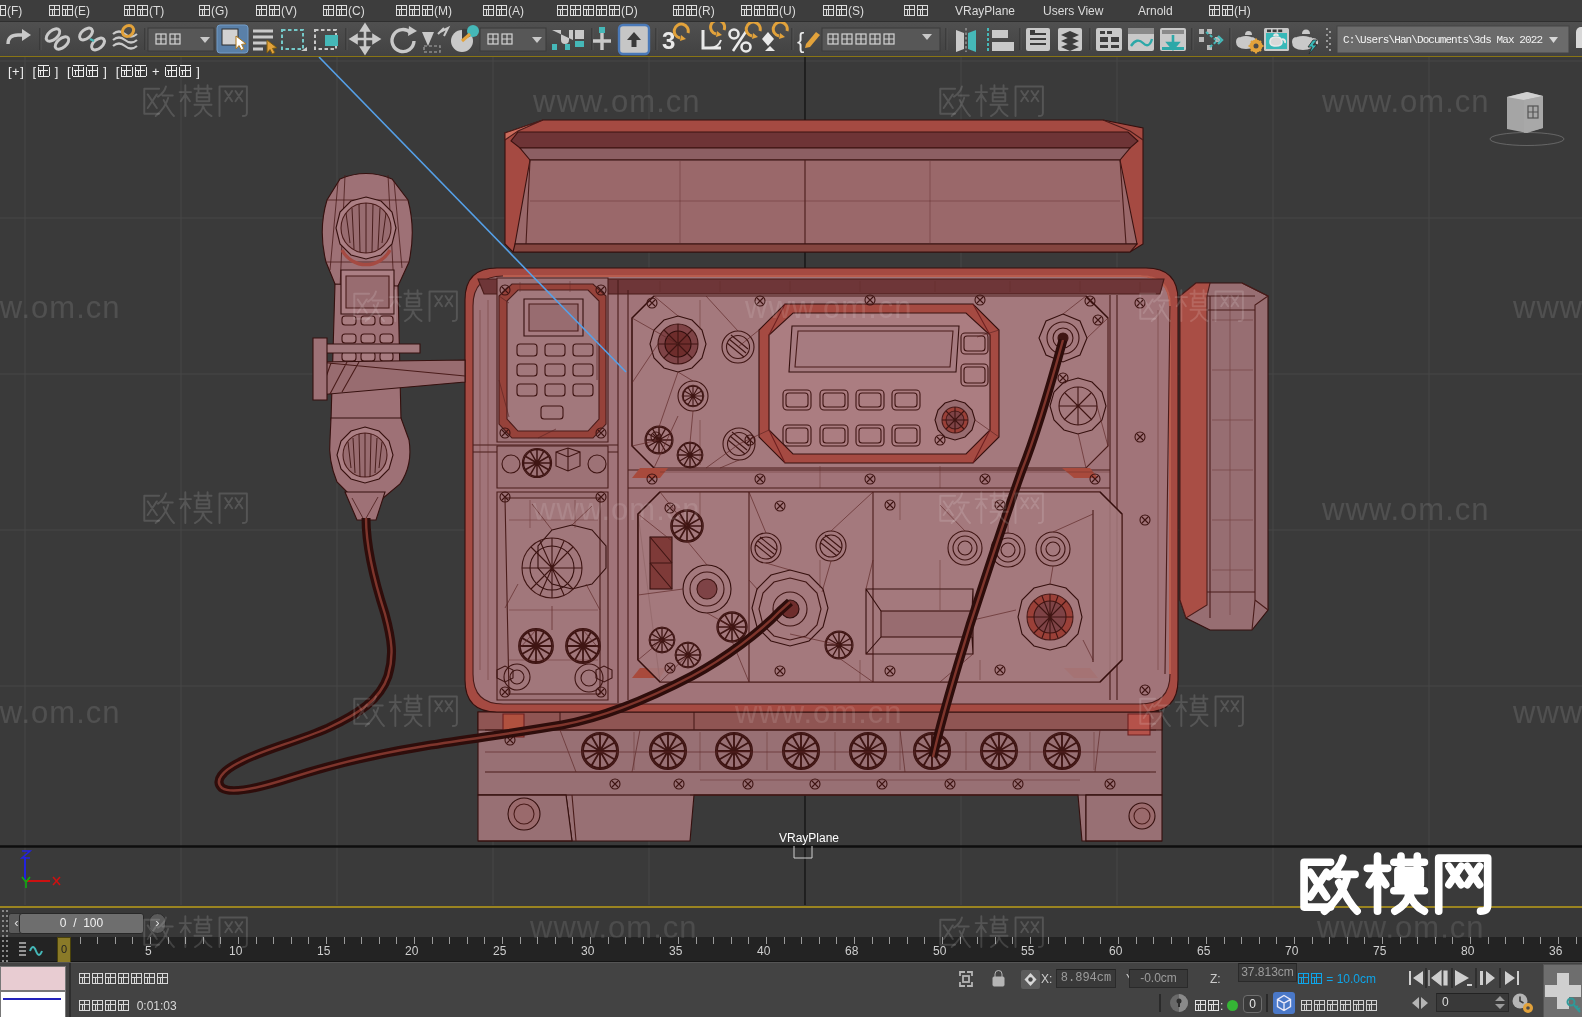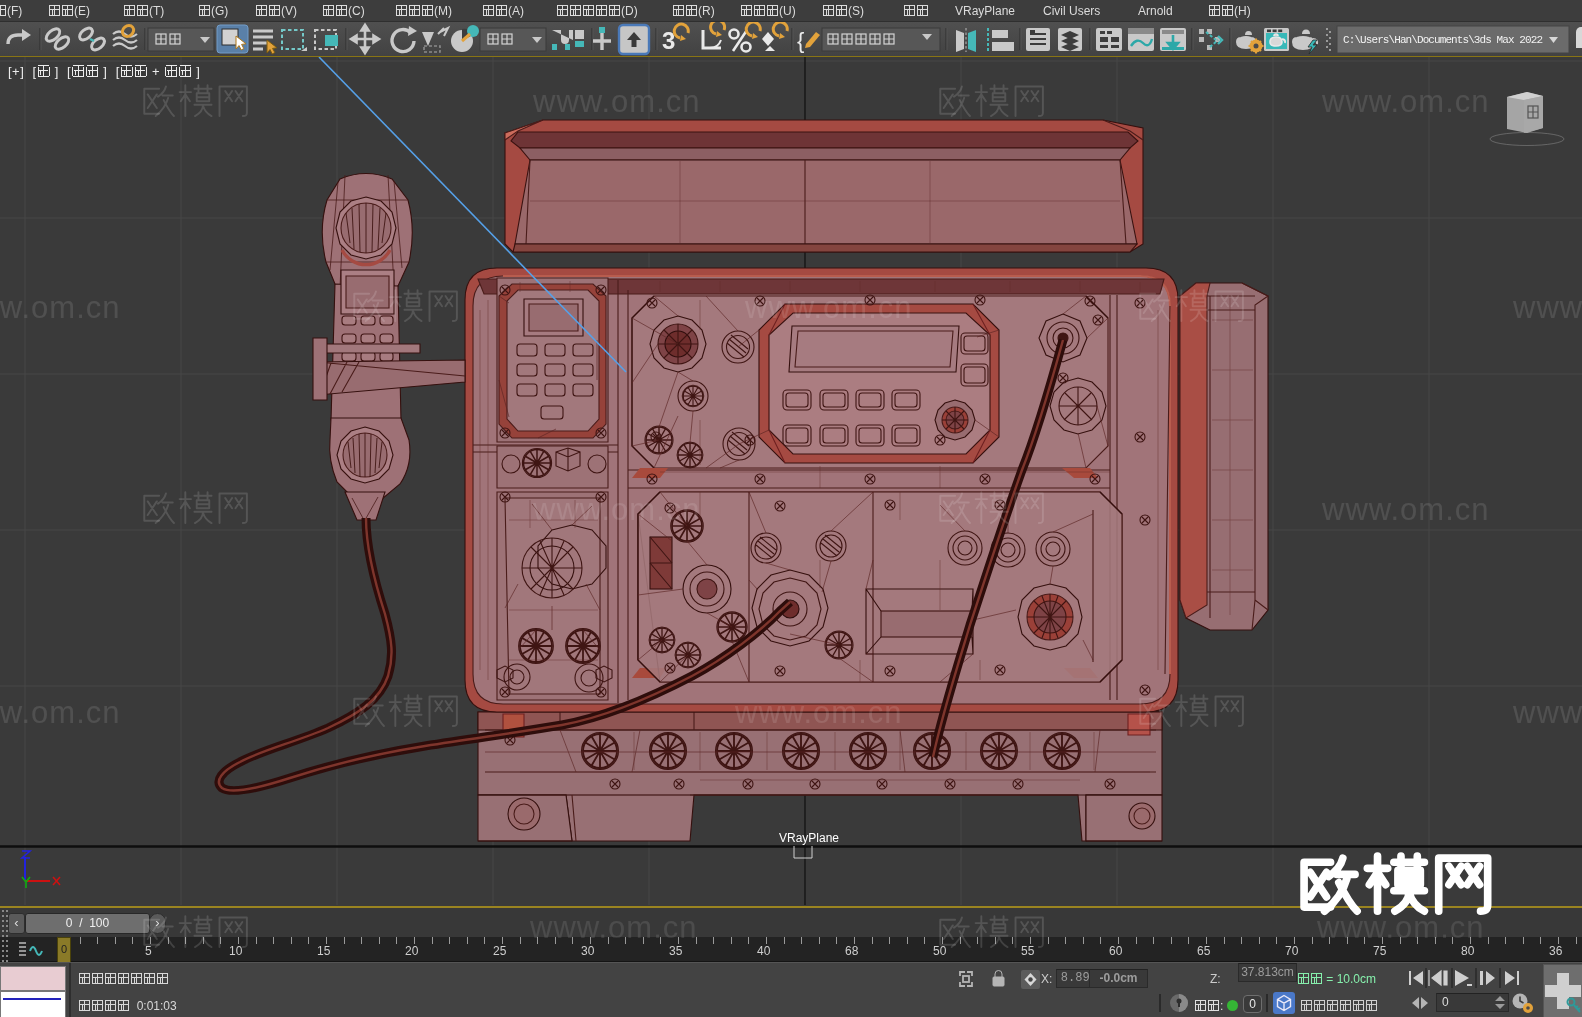--- a/index.html
+++ b/index.html
@@ -50,21 +50,21 @@
     <span class="mi" style="left:255px"><span class="z"></span><span class="z"></span>(V)</span>
     <span class="mi" style="left:322px"><span class="z"></span><span class="z"></span>(C)</span>
     <span class="mi" style="left:395px"><span class="z"></span><span class="z"></span><span class="z"></span>(M)</span>
     <span class="mi" style="left:482px"><span class="z"></span><span class="z"></span>(A)</span>
     <span class="mi" style="left:556px"><span class="z"></span><span class="z"></span><span class="z"></span><span class="z"></span><span class="z"></span>(D)</span>
     <span class="mi" style="left:672px"><span class="z"></span><span class="z"></span>(R)</span>
     <span class="mi" style="left:740px"><span class="z"></span><span class="z"></span><span class="z"></span>(U)</span>
     <span class="mi" style="left:822px"><span class="z"></span><span class="z"></span>(S)</span>
     <span class="mi" style="left:903px"><span class="z"></span><span class="z"></span></span>
     <span class="mi" style="left:955px">VRayPlane</span>
-    <span class="mi" style="left:1043px">Civil Users</span>
+    <span class="mi" style="left:1043px">Users View</span>
     <span class="mi" style="left:1138px">Arnold</span>
     <span class="mi" style="left:1208px"><span class="z"></span><span class="z"></span>(H)</span>
   </div>
   <div id="toolbar">
   <svg width="1582" height="34" style="position:absolute">
     <defs>
       <g id="zg" stroke-width="1.2" fill="none">
             <rect x="0" y="0" width="10" height="10"></rect>
             <path d="M0,5H10 M5,0V10"></path>
           </g>
@@ -679,21 +679,21 @@
         <g stroke="#555" stroke-width="1.2" fill="none">
             <rect x="1528" y="106" width="10" height="12"></rect>
             <path d="M1528,112 h10 M1533,106 v12"></path>
           </g>
       </g>
     </svg>
     <div id="vplabel">[+]&nbsp; [<span class="z"></span>&nbsp;]&nbsp; [<span class="z"></span><span class="z"></span>&nbsp;]&nbsp; [<span class="z"></span><span class="z"></span>&nbsp;+&nbsp;<span class="z"></span><span class="z"></span>&nbsp;]</div>
   </div>
   <div id="slider">
     <div class="abs" style="left:8px;top:5px;width:15px;height:19px;background:#5a5a5a;border:1px solid #2e2e2e;border-radius:3px;color:#ddd;text-align:center;line-height:17px;font-size:13px;">‹</div>
-    <div class="abs" style="left:25px;top:5px;width:123px;height:19px;background:#6e6e6e;border:1px solid #282828;border-radius:3px;color:#f0f0f0;text-align:center;line-height:18px;font-size:12px;">0&nbsp;&nbsp;/&nbsp;&nbsp;100</div>
+    <div class="abs" style="left:19px;top:5px;width:123px;height:19px;background:#6e6e6e;border:1px solid #282828;border-radius:3px;color:#f0f0f0;text-align:center;line-height:18px;font-size:12px;">0&nbsp;&nbsp;/&nbsp;&nbsp;100</div>
     <div class="abs" style="left:149px;top:5px;width:15px;height:19px;background:#5a5a5a;border:1px solid #2e2e2e;border-radius:9px;color:#ddd;text-align:center;line-height:17px;font-size:13px;">›</div>
   </div>
   <div id="ruler">
     <div class="abs" style="left:0;top:-29px;width:10px;height:54px;background:repeating-linear-gradient(0deg,#888 0 2px,transparent 2px 5px) 2px 0/2px 100% no-repeat,repeating-linear-gradient(0deg,#888 0 2px,transparent 2px 5px) 6px 0/2px 100% no-repeat;"></div>
     <div class="abs" style="left:16px;top:2px;width:34px;height:20px;">
       <svg width="34" height="20">
           <g stroke="#bbb" stroke-width="1.6">
             <path d="M3,4 h7 M3,8 h7 M3,12 h7 M3,16 h7"></path>
           </g>
           <path d="M14,12 q3,-8 6,0 q3,8 6,0" stroke="#45b8b8" stroke-width="2" fill="none"></path>
@@ -737,24 +737,24 @@
           <rect x="38" y="9" width="11" height="9" rx="1" fill="#b5b5b5"></rect>
           <path d="M40,9 v-3 a3.5,3.5 0 0 1 7,0 v3"></path>
         </g>
       <rect x="66" y="2" width="19" height="19" rx="2" fill="#5c5c5c"></rect>
       <path d="M75.5,5 l6,6.5 -6,6.5 -6,-6.5 z" fill="#d8d8d8"></path>
         <circle cx="75.5" cy="11.5" r="2.2" fill="#444"></circle>
     </svg>
     <span class="abs" style="left:1041px;top:9px;color:#ccc">X:</span>
     <div class="fld" style="left:1056px;top:6px;width:58px;font-family:Liberation Mono, monospace;">8.894cm</div>
     <span class="abs" style="left:1126px;top:9px;color:#ccc">Y:</span>
-    <div class="fld" style="left:1089px;top:6px;width:57px;font-weight:bold;">-0.0cm</div>
+    <div class="fld" style="left:1129px;top:6px;width:57px;">-0.0cm</div>
     <span class="abs" style="left:1210px;top:9px;color:#ccc">Z:</span>
     <div class="fld" style="left:1225px;top:0;width:57px;margin-left:13px;">37.813cm</div>
-    <div class="abs" style="left:1297px;top:9px;color:#86efac"><span class="z"></span><span class="z"></span>&nbsp;= 10.0cm</div>
+    <div class="abs" style="left:1297px;top:9px;color:#0ea5e9"><span class="z"></span><span class="z"></span>&nbsp;= 10.0cm</div>
 
     <svg class="abs" style="left:1405px;top:3px" width="135" height="24">
       <g fill="#cfcfcf">
         <path d="M4,5 v14 l2,0 v-14 z M18,5 l-10,7 10,7 z M18,8 l-7,4 7,4 z"></path>
         <path d="M24,4 v16 M36,5 l-9,7 9,7 z M39,5 h3 v14 h-3 z" stroke="#cfcfcf" stroke-width="1.2"></path>
         <path d="M50,4 l14,8 -14,8 z"></path>
           <path d="M62,18 h5 v2 h-5 z"></path>
         <path d="M75,5 h3 v14 h-3 z M81,5 l9,7 -9,7 z"></path>
         <path d="M100,5 l10,7 -10,7 z M112,5 v14 h2 v-14 z"></path>
       </g>

